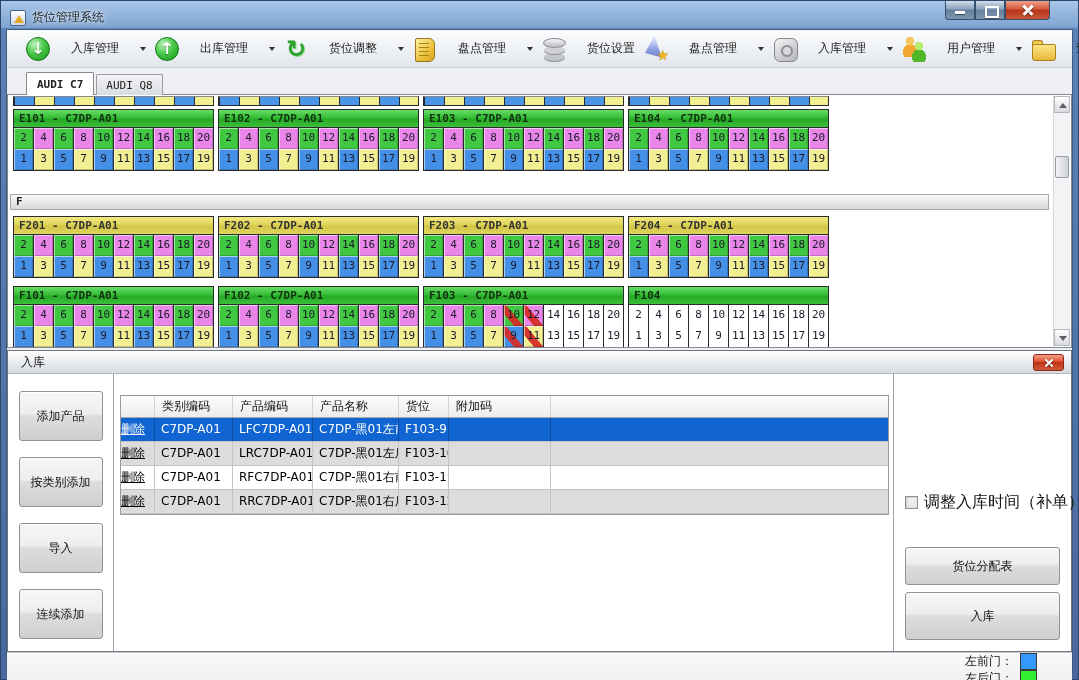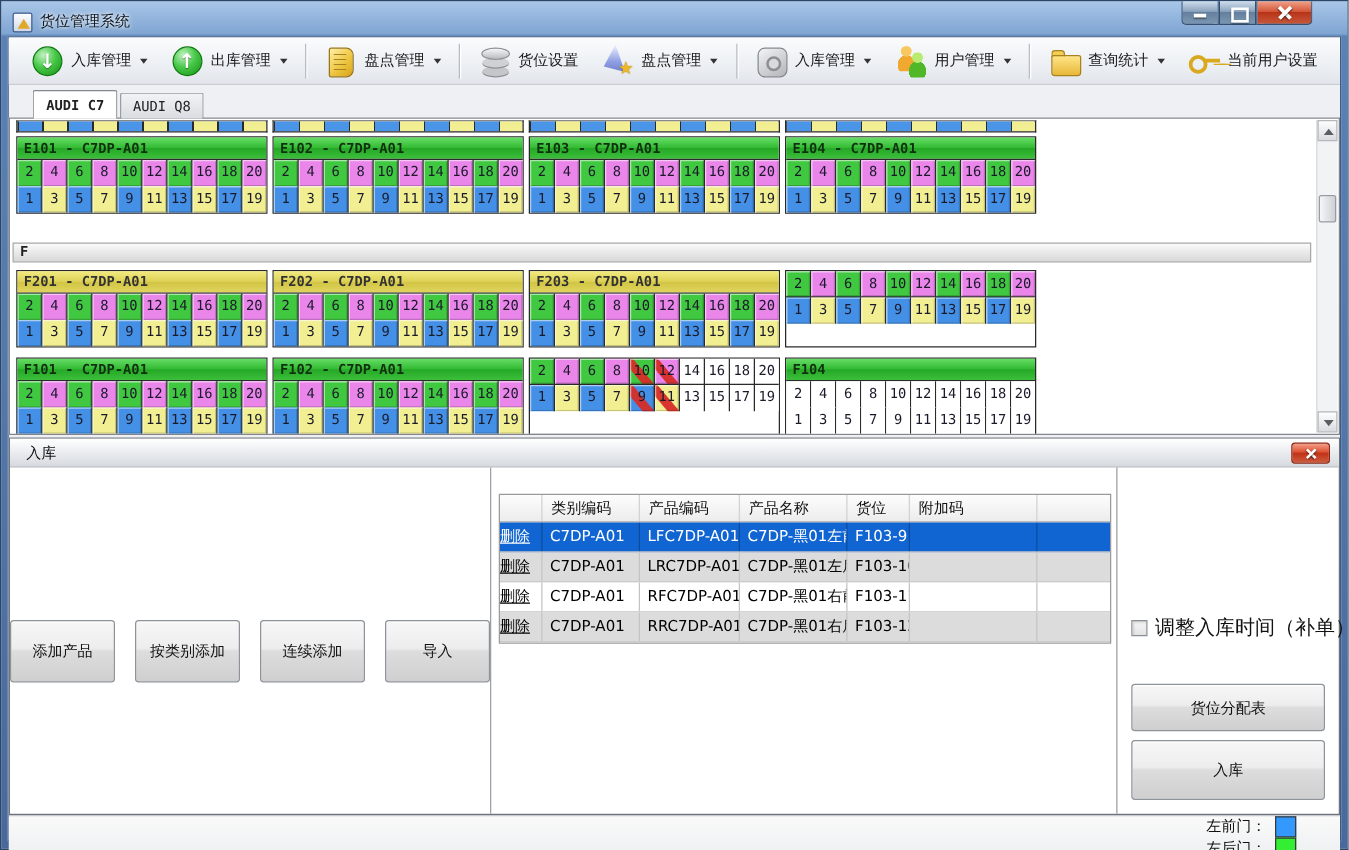--- a/index.html
+++ b/index.html
@@ -29,21 +29,21 @@
     background:#fff; box-shadow:0 1px 1px rgba(0,0,0,.4); }
   .xbar::before { transform:translate(-50%,-50%) rotate(45deg); }
   .xbar::after  { transform:translate(-50%,-50%) rotate(-45deg); }
 
   .app-body { position:absolute; left:5px; right:5px; top:28px; bottom:6px; background:#eef0f3;
     border:1px solid #3d5c84; display:flex; flex-direction:column; }
 
   
   .toolbar { height:38px; flex:0 0 38px; background:linear-gradient(#fbfcfd,#eceff3 60%,#e2e6ec);
     border-bottom:1px solid #c9cdd4; display:flex; align-items:center; justify-content:space-between; padding:0 14px; }
-  .tb-item { display:flex; align-items:center; gap:6px; padding:2px 4px; cursor:default; }
+  .tb-item { display:flex; align-items:center; gap:20px; padding:2px 4px; cursor:default; }
   .tb-label { font-size:12px; color:#1a1a1a; white-space:nowrap; }
   .caret { width:0; height:0; border-left:3.5px solid transparent; border-right:3.5px solid transparent;
     border-top:4px solid #333; margin-left:1px; }
   .tb-sep { width:1px; height:28px; background:#b9bcc2; box-shadow:1px 0 0 #fff; }
   .tb-ic { width:26px; height:26px; position:relative; display:inline-block; flex:0 0 26px; }
 
   .ic-inbound-arrow::before,.ic-outbound-arrow::before { content:""; position:absolute; inset:1px;
     border-radius:50%; background:radial-gradient(circle at 35% 28%, #c2f2c2, #49c949 45%, #149114);
     border:1px solid #0f7a0f; }
   .ic-inbound-arrow::after { content:"↓"; position:absolute; inset:0; text-align:center; line-height:25px;
@@ -128,21 +128,21 @@
 
   
   .dialog { flex:0 0 302px; margin-top:2px; border:1px solid #6e757c; background:#fff;
     position:relative; display:flex; flex-direction:column; }
   .dlg-title { height:23px; flex:0 0 23px; background:linear-gradient(#ffffff,#e2e5e9 70%,#d6dade);
     border-bottom:1px solid #b5b9bf; font-size:12px; line-height:22px; padding-left:13px; color:#111; position:relative; }
   .dlg-close { position:absolute; right:7px; top:3px; width:31px; height:17px; border:1px solid #8e2510;
     border-radius:3px; background:linear-gradient(#f2a089,#dd4f30 45%,#c03318 50%,#cf5a3d); cursor:default; }
   .dlg-close .xbar::before,.dlg-close .xbar::after { width:10px; height:2px; }
   .dlg-body { flex:1; display:flex; min-height:0; }
-  .dlg-left { flex:0 0 106px; border-right:1px solid #9aa0a6; display:flex; flex-direction:row;
+  .dlg-left { flex:0 0 106px; border-right:1px solid #9aa0a6; display:flex; flex-direction:column;
     align-items:center; padding-top:17px; gap:16px; }
   .btn { font-family:"DejaVu Sans", sans-serif; font-size:12px; color:#111; border:1px solid #8e9299; border-radius:3px;
     background:linear-gradient(#f7f7f7,#ededed 45%,#dddddd 50%,#cfcfcf); cursor:default;
     box-shadow:inset 0 1px 0 #fff; }
   .dlg-btn { width:84px; height:50px; }
   .dlg-center { flex:1; position:relative; min-width:0;margin-top:12px; }
   .tbl { position:absolute; left:6px; top:9px; right:4px; border:1px solid #9a9a9a; background:#fff; }
   .thead { display:flex; height:22px; background:linear-gradient(#fdfdfd,#ececec); border-bottom:1px solid #a8a8a8; }
   .th { font-size:12px; color:#111; line-height:21px; padding-left:7px; border-right:1px solid #d2d2d2; overflow:hidden; white-space:nowrap; }
   .tr { display:flex; height:24px; border-bottom:1px solid #c4c4c4; background:#fff; }
@@ -200,20 +200,25 @@
           <span class="tb-label">入库管理</span>
           <span class="caret"></span>
         </div>
         <div class="tb-item">
           <span class="tb-ic ic-outbound-arrow"></span>
           <span class="tb-label">出库管理</span>
           <span class="caret"></span>
         </div>
         <span class="tb-sep"></span>
         <div class="tb-item">
+          <span class="tb-ic ic-adjust-cycle"></span>
+          <span class="tb-label">货位调整</span>
+          <span class="caret"></span>
+        </div>
+        <div class="tb-item">
           <span class="tb-ic ic-stocktake-ledger"></span>
           <span class="tb-label">盘点管理</span>
           <span class="caret"></span>
         </div>
         <span class="tb-sep"></span>
         <div class="tb-item">
           <span class="tb-ic ic-db-cylinder"></span>
           <span class="tb-label">货位设置</span>
         </div>
         <div class="tb-item">
@@ -448,20 +453,21 @@
               <div class="cell" style="background-color: rgb(242, 238, 146);">7</div>
               <div class="cell" style="background-color: rgb(68, 144, 230);">9</div>
               <div class="cell" style="background-color: rgb(242, 238, 146);">11</div>
               <div class="cell" style="background-color: rgb(68, 144, 230);">13</div>
               <div class="cell" style="background-color: rgb(242, 238, 146);">15</div>
               <div class="cell" style="background-color: rgb(68, 144, 230);">17</div>
               <div class="cell" style="background-color: rgb(242, 238, 146);">19</div>
             </div>
           </div>
           <div class="block">
+            <div class="block-header hdr-yellow">F204 - C7DP-A01</div>
             <div class="cell-row">
               <div class="cell" style="background-color: rgb(65, 200, 65);">2</div>
               <div class="cell" style="background-color: rgb(234, 133, 234);">4</div>
               <div class="cell" style="background-color: rgb(65, 200, 65);">6</div>
               <div class="cell" style="background-color: rgb(234, 133, 234);">8</div>
               <div class="cell" style="background-color: rgb(65, 200, 65);">10</div>
               <div class="cell" style="background-color: rgb(234, 133, 234);">12</div>
               <div class="cell" style="background-color: rgb(65, 200, 65);">14</div>
               <div class="cell" style="background-color: rgb(234, 133, 234);">16</div>
               <div class="cell" style="background-color: rgb(65, 200, 65);">18</div>
@@ -530,20 +536,21 @@
               <div class="cell" style="background-color: rgb(242, 238, 146);">7</div>
               <div class="cell" style="background-color: rgb(68, 144, 230);">9</div>
               <div class="cell" style="background-color: rgb(242, 238, 146);">11</div>
               <div class="cell" style="background-color: rgb(68, 144, 230);">13</div>
               <div class="cell" style="background-color: rgb(242, 238, 146);">15</div>
               <div class="cell" style="background-color: rgb(68, 144, 230);">17</div>
               <div class="cell" style="background-color: rgb(242, 238, 146);">19</div>
             </div>
           </div>
           <div class="block">
+            <div class="block-header hdr-green">F103 - C7DP-A01</div>
             <div class="cell-row">
               <div class="cell" style="background-color: rgb(65, 200, 65);">2</div>
               <div class="cell" style="background-color: rgb(234, 133, 234);">4</div>
               <div class="cell" style="background-color: rgb(65, 200, 65);">6</div>
               <div class="cell" style="background-color: rgb(234, 133, 234);">8</div>
               <div class="cell marked" style="background-color: rgb(65, 200, 65);">10</div>
               <div class="cell marked" style="background-color: rgb(234, 133, 234);">12</div>
               <div class="cell empty">14</div>
               <div class="cell empty">16</div>
               <div class="cell empty">18</div>
@@ -596,22 +603,22 @@
       <div class="dlg-title">
         <span>入库</span>
         <div class="dlg-close">
             <span class="xbar" style="position:absolute;inset:0;"></span>
           </div>
       </div>
       <div class="dlg-body">
         <div class="dlg-left">
             <button class="btn dlg-btn">添加产品</button>
             <button class="btn dlg-btn">按类别添加</button>
+            <button class="btn dlg-btn">导入</button>
             <button class="btn dlg-btn">连续添加</button>
-            <button class="btn dlg-btn">导入</button>
           </div>
         <div class="dlg-center">
           <div class="tbl">
             <div class="thead">
                 <div class="th c0"></div>
                 <div class="th c1">类别编码</div>
                 <div class="th c2">产品编码</div>
                 <div class="th c3">产品名称</div>
                 <div class="th c4">货位</div>
                 <div class="th c5">附加码</div>

